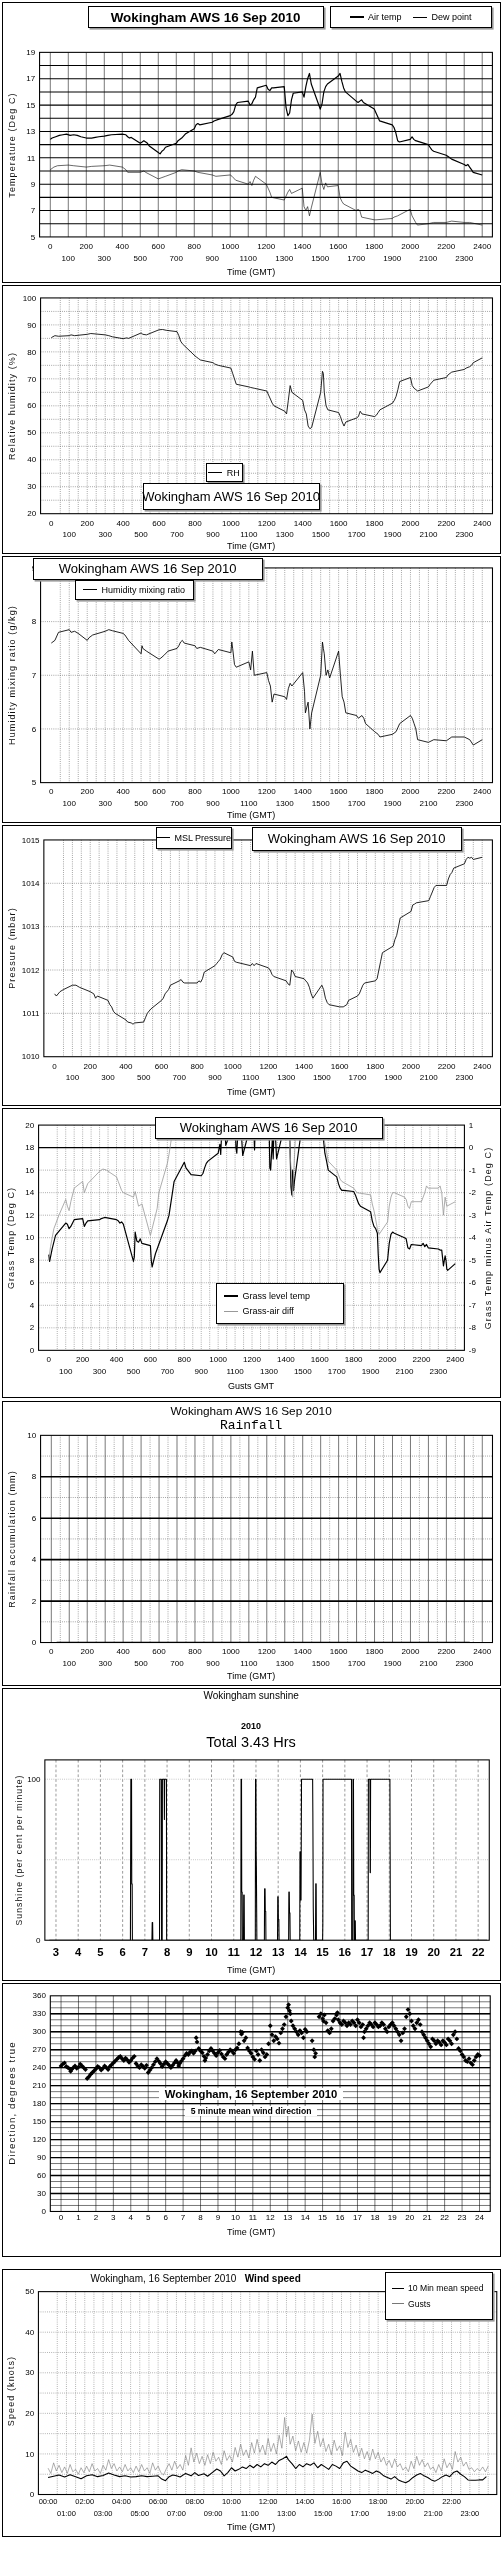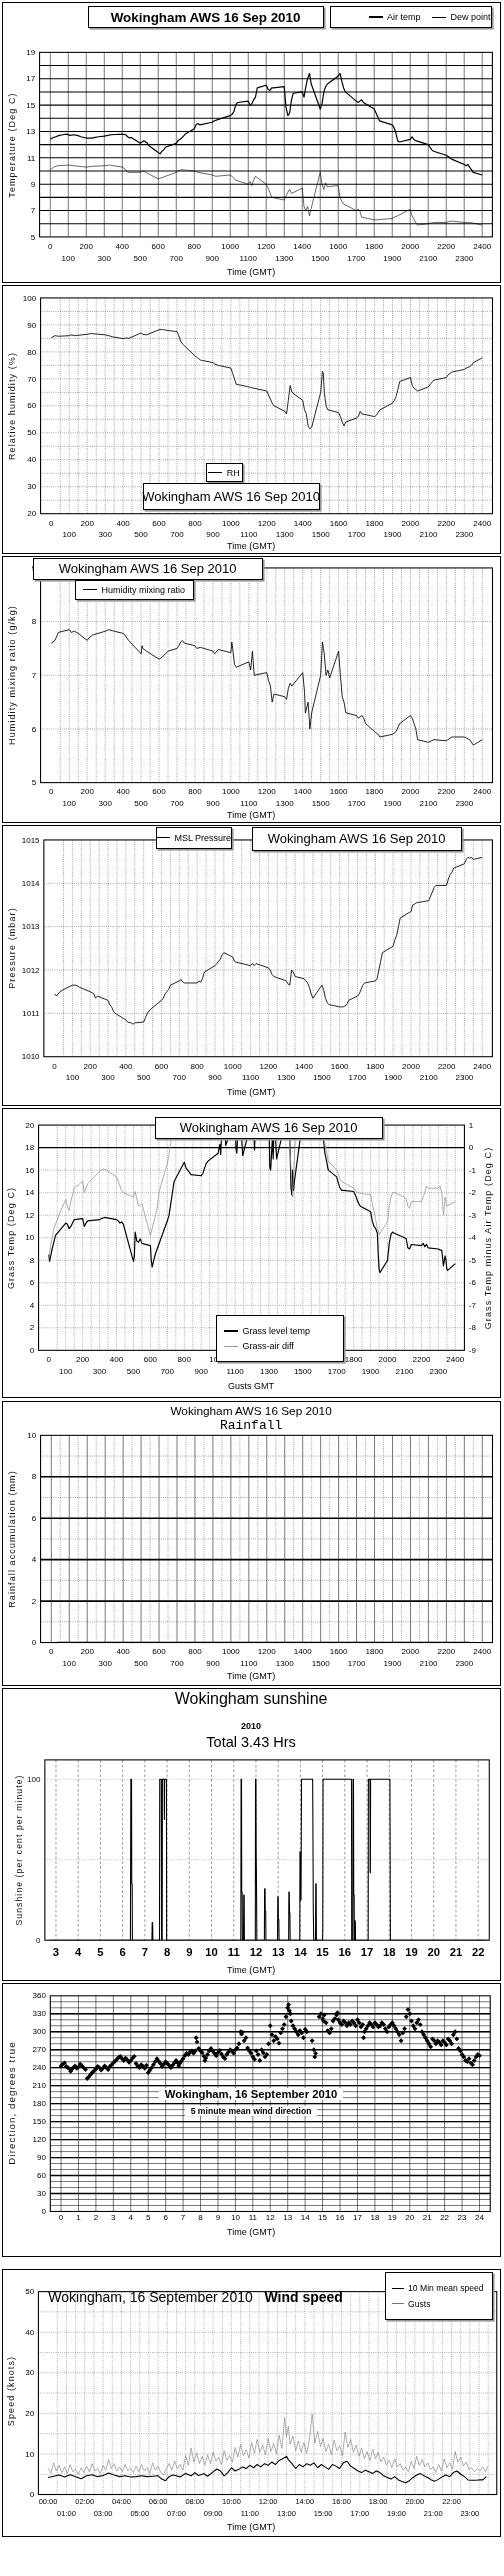--- a/index.html
+++ b/index.html
@@ -5,21 +5,21 @@
   html,body{margin:0;padding:0;background:#fff;}
   #page{position:relative;width:504px;height:2576px;background:#fff;font-family:"Liberation Sans",sans-serif;color:#000;}
   .panel{position:absolute;left:1.6px;width:499px;background:#fff;border:1.1px solid #000;box-sizing:border-box;}
   .panel svg{position:absolute;left:0;top:0;}
   svg text{font-family:"Liberation Sans",sans-serif;fill:#000;}
   .box{position:absolute;background:#fff;border:1.1px solid #000;box-shadow:1.6px 1.6px 0 #999;
        display:flex;align-items:center;justify-content:center;z-index:3;box-sizing:border-box;}
   .titletext{font-size:13px;letter-spacing:0px;white-space:nowrap;}
   .b{font-weight:bold;}
   .lent{display:flex;align-items:center;gap:4.3px;font-size:9px;white-space:nowrap;}
-  .lrow{display:flex;gap:11.8px;align-items:center;justify-content:flex-end;}
+  .lrow{display:flex;gap:11.8px;align-items:center;}
   .lcol{display:flex;flex-direction:column;gap:5.4px;align-items:flex-start;}
   .sw{display:inline-block;width:14px;background:#000;}
   .ylab{position:absolute;transform:translate(-50%,-50%) rotate(-90deg);white-space:nowrap;
         font-size:9px;letter-spacing:1.1px;color:#111;z-index:2;}
   .xlab{position:absolute;left:0;right:0;text-align:center;font-size:9px;z-index:2;}
   .ctext{position:absolute;left:0;right:0;text-align:center;z-index:3;}
   .ctext span{background:#fff;padding:0 5.4px;}
 </style>
 </head>
 <body>
@@ -556,21 +556,21 @@
         <text x="621.9166666666666" y="494" text-anchor="middle" font-size="15" font-weight="normal">1700</text>
         <text x="685.0833333333334" y="494" text-anchor="middle" font-size="15" font-weight="normal">1900</text>
         <text x="748.25" y="494" text-anchor="middle" font-size="15" font-weight="normal">2100</text>
         <text x="811.4166666666666" y="494" text-anchor="middle" font-size="15" font-weight="normal">2300</text>
         <polyline points="85.0,271.5 86.6,284.1 91.3,261.0 97.6,235.8 116.6,212.7 119.7,214.8 122.9,223.2 126.1,219.0 132.4,206.4 148.2,204.3 151.3,219.0 154.5,212.7 157.6,208.5 179.8,206.4 182.9,204.3 189.2,202.2 211.3,206.4 214.5,208.5 217.7,212.7 220.8,210.6 224.0,214.8 242.9,284.1 244.5,275.7 246.1,229.5 249.2,246.3 252.4,248.4 255.6,242.1 258.7,250.5 274.5,254.7 276.1,282.0 277.7,294.6 280.8,282.0 284.0,269.4 287.1,261.0 306.1,208.5 309.2,198.0 312.4,177.0 315.6,156.0 318.7,135.0 337.7,99.3 340.8,109.8 344.0,114.0 347.1,118.2 350.3,122.4 369.3,124.5 372.4,120.3 375.6,109.8 378.7,101.4 381.9,97.2 400.8,82.5 404.0,65.7 405.6,84.6 407.1,51.0 410.3,19.5 413.5,40.5 415.0,67.8 432.4,19.5 434.0,72.0 435.6,82.5 438.7,23.7 441.9,19.5 445.1,61.5 446.6,86.7 464.0,19.5 467.2,34.2 468.7,76.2 470.3,19.5 495.6,19.5 497.2,109.8 498.7,114.0 501.9,55.2 503.5,93.0 505.1,19.5 508.2,61.5 509.8,93.0 527.2,19.5 530.3,25.8 533.5,19.5 536.6,145.5 538.2,160.2 539.8,114.0 541.4,151.8 543.0,135.0 558.8,19.5 590.3,19.5 593.5,23.7 596.6,51.0 599.8,82.5 603.0,97.2 606.1,114.0 621.9,126.6 625.1,139.2 628.2,147.6 631.4,151.8 634.5,151.8 653.5,153.9 656.7,160.2 659.8,168.6 663.0,177.0 666.1,181.2 685.1,191.7 688.2,208.5 691.4,219.0 694.6,223.2 697.7,231.6 699.3,271.5 700.9,298.8 702.5,305.1 716.7,282.0 719.8,250.5 723.0,233.7 726.1,229.5 729.3,231.6 748.3,240.0 751.4,242.1 754.6,258.9 757.7,261.0 760.9,252.6 779.8,254.7 783.0,250.5 786.1,256.8 789.3,252.6 792.5,258.9 811.4,261.0 814.6,263.1 817.7,263.1 820.9,292.5 824.0,273.6 825.6,282.0 827.2,298.8 828.8,300.9 843.0,288.3" fill="none" stroke="#000000" stroke-width="2.2" stroke-linejoin="round" clip-path="url(#clip4)"></polyline>
         <polyline points="85.0,282.0 88.2,256.8 94.5,223.2 104.0,198.0 116.6,168.6 119.7,181.2 122.9,189.6 126.1,172.8 132.4,147.6 148.2,135.0 151.3,156.0 157.6,139.2 179.8,116.1 186.1,111.9 192.4,114.0 211.3,126.6 214.5,135.0 220.8,151.8 224.0,156.0 242.9,164.4 246.1,153.9 252.4,181.2 258.7,177.0 274.5,235.8 277.7,223.2 280.8,210.6 284.0,198.0 287.1,185.4 290.3,156.0 306.1,101.4 309.2,84.6 312.4,63.6 315.6,42.6 318.7,21.6 527.2,21.6 533.5,55.2 536.6,109.8 539.8,164.4 541.4,126.6 544.5,59.4 547.7,21.6 590.3,21.6 595.1,42.6 599.8,63.6 603.0,80.4 606.1,97.2 621.9,114.0 625.1,122.4 628.2,130.8 631.4,135.0 653.5,147.6 659.8,156.0 685.1,160.2 688.2,177.0 691.4,189.6 694.6,206.4 697.7,223.2 700.9,233.7 716.7,210.6 719.8,181.2 723.0,164.4 726.1,156.0 729.3,156.0 748.3,164.4 751.4,168.6 754.6,181.2 757.7,185.4 760.9,172.8 779.8,172.8 783.0,164.4 786.1,156.0 789.3,143.4 792.5,147.6 811.4,147.6 814.6,143.4 817.7,156.0 820.9,198.0 824.0,164.4 827.2,181.2 843.0,172.8" fill="none" stroke="#999999" stroke-width="1.5" stroke-linejoin="round" clip-path="url(#clip4)"></polyline>
       </svg>
     <div class="box" style="left:152px;top:7.5px;width:228px;height:22.5px;">
       <span class="titletext">Wokingham AWS 16 Sep 2010</span>
     </div>
-    <div class="box lcol" style="left:213px;top:174px;width:128px;height:47px;padding-left:7.5px;align-items:flex-start;justify-content:center;margin-top:32px;">
+    <div class="box lcol" style="left:213px;top:174px;width:128px;height:41px;padding-left:7.5px;align-items:flex-start;justify-content:center;">
       <span class="lent">
           <i class="sw" style="height: 1.6px; background: rgb(0, 0, 0);"></i>
           <span>Grass level temp</span>
         </span>
       <span class="lent">
           <i class="sw" style="height: 1.1px; background: rgb(153, 153, 153);"></i>
           <span>Grass-air diff</span>
         </span>
     </div>
     <div class="ylab" style="left:8.6px;top:129px;">Grass Temp (Deg C)</div>
@@ -726,21 +726,21 @@
         <text x="595.5" y="498" text-anchor="middle" font-size="21" font-weight="bold">15</text>
         <text x="636.9" y="498" text-anchor="middle" font-size="21" font-weight="bold">16</text>
         <text x="678.3" y="498" text-anchor="middle" font-size="21" font-weight="bold">17</text>
         <text x="719.7" y="498" text-anchor="middle" font-size="21" font-weight="bold">18</text>
         <text x="761.1" y="498" text-anchor="middle" font-size="21" font-weight="bold">19</text>
         <text x="802.5" y="498" text-anchor="middle" font-size="21" font-weight="bold">20</text>
         <text x="843.9" y="498" text-anchor="middle" font-size="21" font-weight="bold">21</text>
         <text x="885.3" y="498" text-anchor="middle" font-size="21" font-weight="bold">22</text>
         <polyline points="86.3,468.0 237.4,468.0 238.2,168.0 239.5,168.0 239.9,363.0 240.7,363.0 241.1,468.0 277.5,468.0 278.0,435.0 278.8,435.0 279.2,468.0 291.6,468.0 292.0,168.0 294.9,168.0 295.4,468.0 296.6,468.0 297.0,168.0 300.3,168.0 300.7,243.0 301.1,168.0 304.5,168.0 304.9,468.0 443.1,468.0 443.6,168.0 444.4,168.0 444.8,378.0 445.6,378.0 446.0,468.0 448.1,468.0 448.5,384.0 449.4,384.0 449.8,468.0 470.1,468.0 470.5,168.0 471.3,168.0 471.7,303.0 472.1,333.0 473.0,468.0 487.0,468.0 487.4,372.0 488.3,372.0 488.7,414.0 489.5,414.0 489.9,468.0 511.5,468.0 511.9,387.0 512.7,387.0 513.1,429.0 513.9,429.0 514.4,468.0 532.2,468.0 532.6,378.0 533.4,378.0 533.8,417.0 534.6,417.0 535.1,468.0 552.9,468.0 553.3,303.0 554.1,303.0 554.5,393.0 555.3,393.0 556.2,168.0 576.9,168.0 577.3,228.0 578.1,408.0 578.9,468.0 582.3,468.0 582.7,363.0 583.5,363.0 583.9,468.0 595.5,468.0 595.9,438.0 596.3,168.0 649.3,168.0 649.7,468.0 651.8,468.0 652.2,168.0 653.0,168.0 653.5,384.0 654.3,384.0 654.7,468.0 655.5,468.0 655.9,432.0 656.4,432.0 656.8,468.0 680.4,468.0 680.8,168.0 683.7,168.0 684.1,342.0 684.5,342.0 684.9,168.0 720.9,168.0 721.8,468.0 901.9,468.0" fill="none" stroke="#000000" stroke-width="2" stroke-linejoin="round" clip-path="url(#clip6)"></polyline>
       </svg>
-    <div class="ctext" style="top:1.1px;font-size:16px;"><span>Wokingham sunshine</span></div>
+    <div class="ctext" style="top:1.1px;font-size:10px;"><span>Wokingham sunshine</span></div>
     <div class="ctext b" style="top:32px;font-size:9px;"><span>2010</span></div>
     <div class="ctext" style="top:45px;font-size:14.5px;"><span>Total 3.43 Hrs</span></div>
     <div class="ylab" style="left:16px;top:161px;font-size:8.6px;">Sunshine (per cent per minute)</div>
     <div class="xlab" style="top:276px;">Time (GMT)</div>
   </section>
 
   <section class="panel" style="top:1983px;height:274px;">
     <svg width="497" height="272" viewBox="0 0 926 507">
         <clipPath id="clip7">
           <rect x="88" y="22" width="820" height="402"></rect>
@@ -1202,21 +1202,21 @@
         <text x="459.8333333333333" y="458" text-anchor="middle" font-size="14" font-weight="normal">11:00</text>
         <text x="528.1666666666667" y="458" text-anchor="middle" font-size="14" font-weight="normal">13:00</text>
         <text x="596.5" y="458" text-anchor="middle" font-size="14" font-weight="normal">15:00</text>
         <text x="664.8333333333334" y="458" text-anchor="middle" font-size="14" font-weight="normal">17:00</text>
         <text x="733.1666666666666" y="458" text-anchor="middle" font-size="14" font-weight="normal">19:00</text>
         <text x="801.5" y="458" text-anchor="middle" font-size="14" font-weight="normal">21:00</text>
         <text x="869.8333333333334" y="458" text-anchor="middle" font-size="14" font-weight="normal">23:00</text>
         <polyline points="84.0,386.2 94.3,384.0 104.5,381.7 114.8,385.5 125.0,381.0 135.3,384.7 145.5,388.5 155.8,383.2 166.0,381.0 176.3,384.7 186.5,382.5 196.8,377.9 207.0,381.7 217.3,384.7 227.5,383.2 237.8,385.5 248.0,384.7 258.3,383.2 268.5,384.7 278.8,384.0 289.0,383.2 295.8,389.3 302.7,392.3 309.5,384.7 316.3,381.7 323.2,383.2 330.0,385.5 340.3,378.7 350.5,383.2 357.3,377.2 364.2,382.5 374.4,379.4 381.2,384.0 391.5,375.7 398.3,370.4 405.2,374.2 412.0,383.2 418.8,377.2 425.7,368.1 432.5,374.2 439.3,371.1 446.2,366.6 453.0,369.6 459.8,363.6 466.7,368.1 473.5,362.1 480.3,366.6 487.2,360.5 494.0,363.6 500.8,357.5 507.7,362.1 514.5,354.5 521.3,351.5 528.2,346.9 531.6,353.0 538.4,360.5 545.3,369.6 552.1,362.1 558.9,366.6 565.8,360.5 572.6,363.6 579.4,359.0 586.3,368.1 593.1,362.1 599.9,366.6 606.8,371.1 613.6,362.1 620.4,365.1 627.3,369.6 634.1,359.0 640.9,356.0 647.8,365.1 654.6,369.6 661.4,374.2 668.3,377.2 675.1,372.6 681.9,375.7 688.8,378.7 695.6,374.2 702.4,377.2 709.3,383.2 716.1,386.2 722.9,389.3 729.7,384.7 736.6,390.8 743.4,393.8 750.3,396.1 757.1,392.3 763.9,386.2 770.8,381.7 777.6,378.7 784.4,383.2 791.3,386.2 798.1,390.8 804.9,393.1 811.8,389.3 818.6,384.7 825.4,381.7 832.3,384.7 839.1,377.2 845.9,374.2 852.8,380.2 859.6,384.7 866.4,390.8 873.3,391.5 880.1,391.5 886.9,390.8 893.8,390.8 900.6,384.7" fill="none" stroke="#000000" stroke-width="2" stroke-linejoin="round" clip-path="url(#clip8)"></polyline>
         <polyline points="84.0,368.9 89.1,378.7 94.3,359.0 99.4,374.2 104.5,363.6 109.6,377.2 114.8,366.6 119.9,378.7 125.0,362.1 130.1,375.7 135.3,371.1 140.4,380.2 145.5,368.1 150.6,377.2 155.8,365.1 160.9,375.7 166.0,360.5 171.1,374.2 176.3,369.6 181.4,378.7 186.5,363.6 191.6,372.6 196.8,353.0 201.9,369.6 207.0,360.5 212.1,374.2 217.3,366.6 222.4,375.7 227.5,362.1 232.6,374.2 237.8,368.1 242.9,377.2 248.0,365.1 253.1,375.7 258.3,362.1 263.4,374.2 268.5,368.1 273.6,378.7 278.8,359.0 283.9,372.6 289.0,365.1 294.1,377.2 299.3,381.7 304.4,369.6 309.5,360.5 314.6,372.6 319.8,356.0 324.9,369.6 330.0,362.1 335.1,372.6 340.3,345.4 345.4,363.6 350.5,331.1 355.6,357.5 360.8,340.9 365.9,360.5 371.0,346.9 376.1,363.6 381.2,343.9 386.4,360.5 391.5,339.4 396.6,356.0 401.8,348.4 406.9,362.1 412.0,336.4 417.1,354.5 422.3,345.4 427.4,357.5 432.5,330.3 437.6,348.4 442.8,324.3 447.9,345.4 453.0,334.8 458.1,350.0 463.3,321.2 468.4,340.9 473.5,315.2 478.6,339.4 483.8,325.8 488.9,343.9 494.0,313.7 499.1,337.9 504.3,322.7 509.4,342.4 514.5,307.6 519.6,331.8 524.8,274.4 528.2,310.6 531.6,291.0 535.0,324.3 540.1,309.1 545.3,336.4 550.4,318.2 555.5,339.4 560.6,321.2 565.8,340.9 570.9,316.7 576.0,268.3 581.1,322.7 586.3,300.1 591.4,328.8 596.5,313.7 601.6,337.9 606.8,324.3 611.9,343.9 617.0,316.7 622.1,336.4 627.3,327.3 632.4,345.4 637.5,301.6 642.6,330.3 647.8,315.2 652.9,339.4 658.0,325.8 663.1,346.9 668.3,331.8 673.4,351.5 678.5,337.9 683.6,354.5 688.8,333.3 693.9,351.5 699.0,339.4 704.1,357.5 709.3,348.4 714.4,363.6 719.5,354.5 724.6,368.1 729.7,351.5 734.9,366.6 740.0,360.5 745.1,372.6 750.3,366.6 755.4,375.7 760.5,356.0 765.6,369.6 770.8,346.9 775.9,363.6 781.0,353.0 786.1,366.6 791.3,359.0 796.4,371.1 801.5,366.6 806.6,377.2 811.8,362.1 816.9,374.2 822.0,351.5 827.1,368.1 832.3,359.0 837.4,371.1 842.5,337.9 847.6,357.5 852.8,348.4 857.9,365.1 863.0,357.5 868.1,371.1 873.3,368.1 878.4,375.7 883.5,369.6 888.6,374.2 893.8,366.6 898.9,375.7 904.0,365.1" fill="none" stroke="#777777" stroke-width="1.1" stroke-linejoin="round" clip-path="url(#clip8)"></polyline>
       </svg>
-    <div style="position:absolute;left:21.5px;top:19px;width:343px;text-align:center;font-size:14px;white-space:nowrap;z-index:3;">
+    <div style="position:absolute;left:21.5px;top:3px;width:343px;text-align:center;font-size:10px;white-space:nowrap;z-index:3;">
       <span>Wokingham,  16 September 2010</span>&nbsp;&nbsp;&nbsp;<span class="b">Wind speed</span>
     </div>
     <div class="box lcol" style="left:382px;top:2.1px;width:108px;height:48px;padding-left:6.4px;align-items:flex-start;justify-content:center;">
       <span class="lent" style="font-size:8.6px;">
           <i class="sw" style="height: 1.6px; width: 11.8px; background: rgb(0, 0, 0);"></i>
           <span>10 Min mean speed</span>
         </span>
       <span class="lent" style="font-size:8.6px;">
           <i class="sw" style="height: 0.8px; width: 11.8px; background: rgb(119, 119, 119);"></i>
           <span>Gusts</span>

